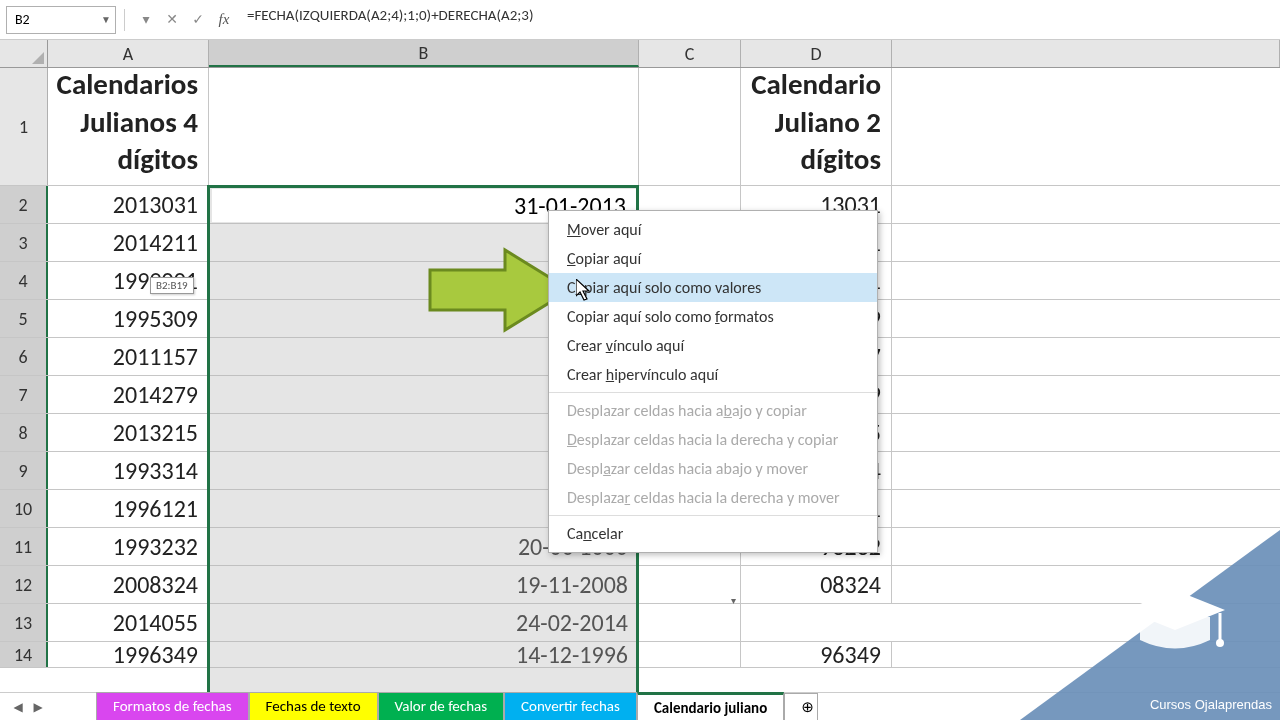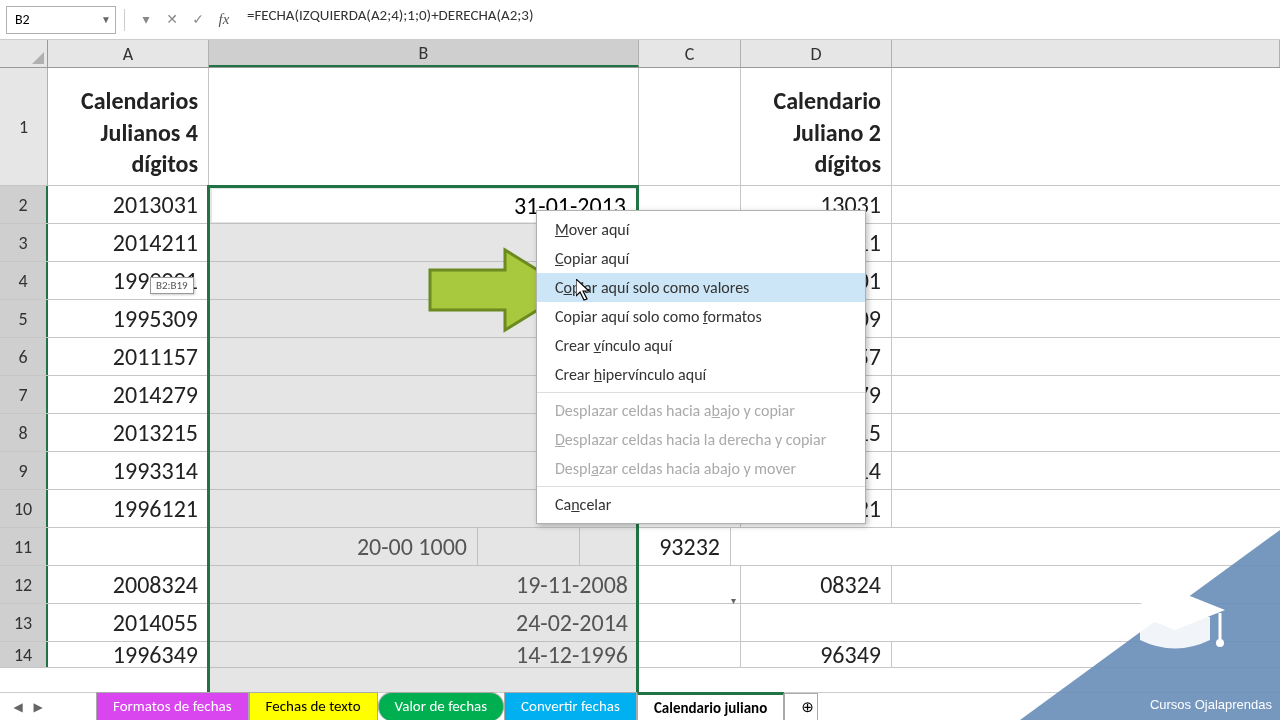--- a/index.html
+++ b/index.html
@@ -29,46 +29,46 @@
 .row { display: flex; height: 38px; border-bottom: 1px solid #c6c6c6; }
 .row.header-row { height: 118px; }
 .row-header { width: 48px; background: #e6e6e6; border-right: 1px solid #b0b0b0; display: flex; align-items: center; justify-content: center; font-size: 18px; color: #333; }
 .row-header.selected { background: #cfcfcf; border-right: 2px solid #217346; }
 .cell { border-right: 1px solid #c6c6c6; display: flex; align-items: center; justify-content: flex-end; padding: 0 10px; font-size: 24px; color: #222; }
 .cell.col-A { width: 161px; }
 .cell.col-B { width: 430px; }
 .cell.col-C { width: 102px; }
 .cell.col-D { width: 151px; }
 .cell.col-E { width: 388px; border-right: none; }
-.header-row .cell { font-weight: bold; font-size: 24px; align-items: flex-end; padding-bottom: 6px; line-height: 1.3; text-align: right; white-space: pre-line; }
+.header-row .cell { font-weight: bold; font-size: 29px; align-items: flex-end; padding-bottom: 6px; line-height: 1.3; text-align: right; white-space: pre-line; }
 
 .selection-box { position: absolute; border: 3px solid #217346; pointer-events: none; }
 .selection-fill { position: absolute; background: rgba(180,180,180,0.35); pointer-events: none; }
 .active-cell { position: absolute; background: #fff; pointer-events: none; }
 
 .drag-tooltip { position: absolute; background: #fff; border: 1px solid #999; padding: 1px 5px; font-size: 11px; color: #555; box-shadow: 1px 1px 2px rgba(0,0,0,0.2); z-index: 5; }
 
 .arrow-annotation { position: absolute; z-index: 8; }
 
-.context-menu { position: absolute; background: #fff; border: 1px solid #b0b0b0; box-shadow: 2px 2px 6px rgba(0,0,0,0.25); z-index: 10; width: 330px; padding: 4px 0; font-size: 16px; }
+.context-menu { position: absolute; background: #fff; border: 1px solid #b0b0b0; box-shadow: 2px 2px 6px rgba(0,0,0,0.25); z-index: 10; width: 330px; padding: 4px 0; font-size: 16px; margin-left: 12px; }
 .menu-item { padding: 5px 18px; color: #333; cursor: default; }
 .menu-item.highlighted { background: #cde6f7; }
 .menu-item.disabled { color: #aaa; }
 .menu-sep { height: 1px; background: #ddd; margin: 3px 0; }
 .menu-item u { text-decoration: underline; }
 
 .cursor-arrow { position: absolute; z-index: 15; }
 
 .sheet-tabs { position: absolute; bottom: 0; left: 0; right: 0; height: 28px; display: flex; align-items: center; background: #fff; border-top: 1px solid #ccc; }
 .tab-nav { display: flex; padding: 0 8px; }
 .tab-nav-btn { width: 20px; height: 20px; display: flex; align-items: center; justify-content: center; color: #666; font-size: 12px; }
 .tab { padding: 4px 16px; font-size: 15px; border: 1px solid #aaa; border-bottom: none; margin-right: 0; position: relative; }
 .tab-formatosfechas { background: #d946ef; color: #fff; }
 .tab-fechastexto { background: #ffff00; }
-.tab-valorfechas { background: #00b050; color: #fff; border-radius: 14px; }
+.tab-valorfechas { background: #00b050; color: #fff; }
 .tab-convertirfechas { background: #00b0f0; color: #fff; }
 .tab-calendario { background: #fff; font-weight: bold; border-top: 3px solid #217346; }
 .tab-add { width: 30px; text-align: center; background: #fff; }
 
 .dropdown-arrow-d { position: absolute; font-size: 10px; color: #666; }
 
 .watermark { position: absolute; right: 0; bottom: 0; width: 280px; height: 200px; z-index: 20; pointer-events: none; }
 .wm-tri { position: absolute; right: 0; bottom: 0; width: 0; height: 0; border-left: 260px solid transparent; border-bottom: 190px solid #6a8fb8; opacity: 0.92; }
 .wm-cap { position: absolute; right: 50px; bottom: 55px; }
 .wm-text { position: absolute; right: 8px; bottom: 8px; color: #fff; font-size: 13px; font-family: Arial; }
@@ -180,20 +180,21 @@
         <div class="row">
     <div class="row-header selected">10</div>
     <div class="cell col-A">1996121</div>
     <div class="cell col-B" style="background:transparent;">30-</div>
     <div class="cell col-C"></div>
     <div class="cell col-D">21</div>
     <div class="cell col-E"></div>
         </div>
         <div class="row">
     <div class="row-header selected">11</div>
+    <div class="cell col-A">1993232</div>
     <div class="cell col-B" style="background:transparent;">20-00 1000</div>
     <div class="cell col-C"></div>
     <div class="cell col-D">93232</div>
     <div class="cell col-E"></div>
         </div>
         <div class="row">
     <div class="row-header selected">12</div>
     <div class="cell col-A">2008324</div>
     <div class="cell col-B" style="background:transparent;">19-11-2008</div>
     <div class="cell col-C"></div>
@@ -235,20 +236,21 @@
       <div class="menu-item"><u>M</u>over aquí</div>
       <div class="menu-item"><u>C</u>opiar aquí</div>
       <div class="menu-item highlighted">C<u>o</u>piar aquí solo como valores</div>
       <div class="menu-item">Copiar aquí solo como <u>f</u>ormatos</div>
       <div class="menu-item">Crear <u>v</u>ínculo aquí</div>
       <div class="menu-item">Crear <u>h</u>ipervínculo aquí</div>
       <div class="menu-sep"></div>
       <div class="menu-item disabled">Desplazar celdas hacia a<u>b</u>ajo y copiar</div>
       <div class="menu-item disabled"><u>D</u>esplazar celdas hacia la derecha y copiar</div>
       <div class="menu-item disabled">Despl<u>a</u>zar celdas hacia abajo y mover</div>
+      <div class="menu-item disabled">Desplaza<u>r</u> celdas hacia la derecha y mover</div>
       <div class="menu-sep"></div>
       <div class="menu-item">Ca<u>n</u>celar</div>
     </div>
 </div>
 
 <svg class="cursor-arrow" style="left:576px; top:279px;" width="20" height="24" viewBox="0 0 20 24">
   <polygon points="0,0 0,17 4,13 8,21 11,20 7,12 13,12" fill="#fff" stroke="#000" stroke-width="1.2"></polygon>
 </svg>
 
 <div class="sheet-tabs">

